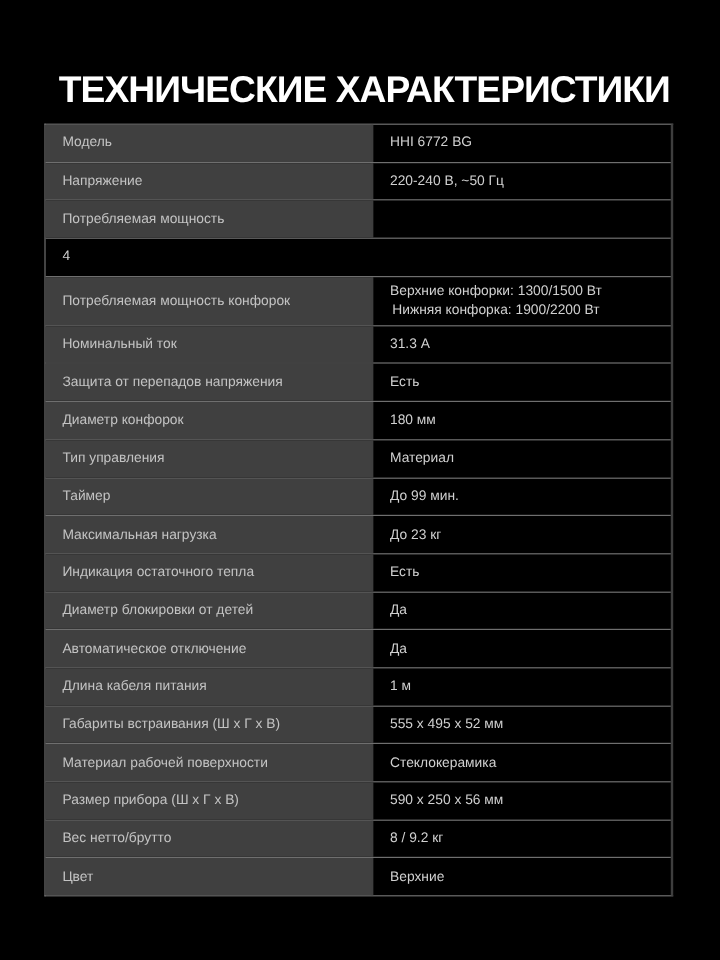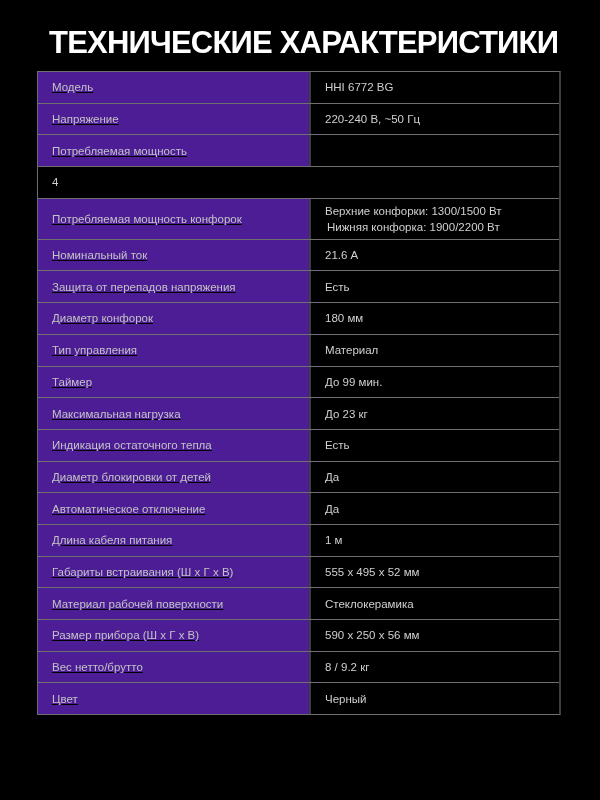--- a/index.html
+++ b/index.html
@@ -7,22 +7,21 @@
     padding: 0;
   }
   body {
     width: 600px;
     height: 800px;
     background: #000000;
     font-family: "Liberation Sans", sans-serif;
     overflow: hidden;
   }
   .page {
-    padding-top: 24px;
-    text-decoration: underline;
+    padding-top: 56px;
   }
   .title {
     margin: 0 0 0 49px;
     color: #ffffff;
     font-size: 31px;
     font-weight: bold;
     letter-spacing: -0.8px;
     line-height: 38px;
     white-space: nowrap;
   }
@@ -45,21 +44,21 @@
     display: flex;
     align-items: center;
     box-sizing: border-box;
     padding: 4px 10px 4px 14px;
     font-size: 11.5px;
     line-height: 16px;
   }
   .label {
     width: 273px;
     flex: 0 0 273px;
-    background: #4c1d95;
+    background: #404040;
     border-right: 2px solid #3e3e3e;
     color: #c3c3c3;
   }
   .value {
     flex: 1;
     color: #d0d0d0;
     white-space: pre-line;
     text-align: center;
   }
 </style>
@@ -88,21 +87,21 @@
   </div>
 
   <div class="row">
     <div class="cell label">Потребляемая мощность конфорок</div>
     <div class="cell value">Верхние конфорки: 1300/1500 Вт
 Нижняя конфорка: 1900/2200 Вт</div>
   </div>
 
   <div class="row">
     <div class="cell label">Номинальный ток</div>
-    <div class="cell value">21.6 А</div>
+    <div class="cell value">31.3 А</div>
   </div>
 
   <div class="row">
     <div class="cell label">Защита от перепадов напряжения</div>
     <div class="cell value">Есть</div>
   </div>
 
   <div class="row">
     <div class="cell label">Диаметр конфорок</div>
     <div class="cell value">180 мм</div>
@@ -159,16 +158,16 @@
     <div class="cell value">590 x 250 x 56 мм</div>
   </div>
 
   <div class="row">
     <div class="cell label">Вес нетто/брутто</div>
     <div class="cell value">8 / 9.2 кг</div>
   </div>
 
   <div class="row">
     <div class="cell label">Цвет</div>
-    <div class="cell value">Черный</div>
+    <div class="cell value">Верхние</div>
   </div>
 </div>
 </div>
 
 </body></html>

